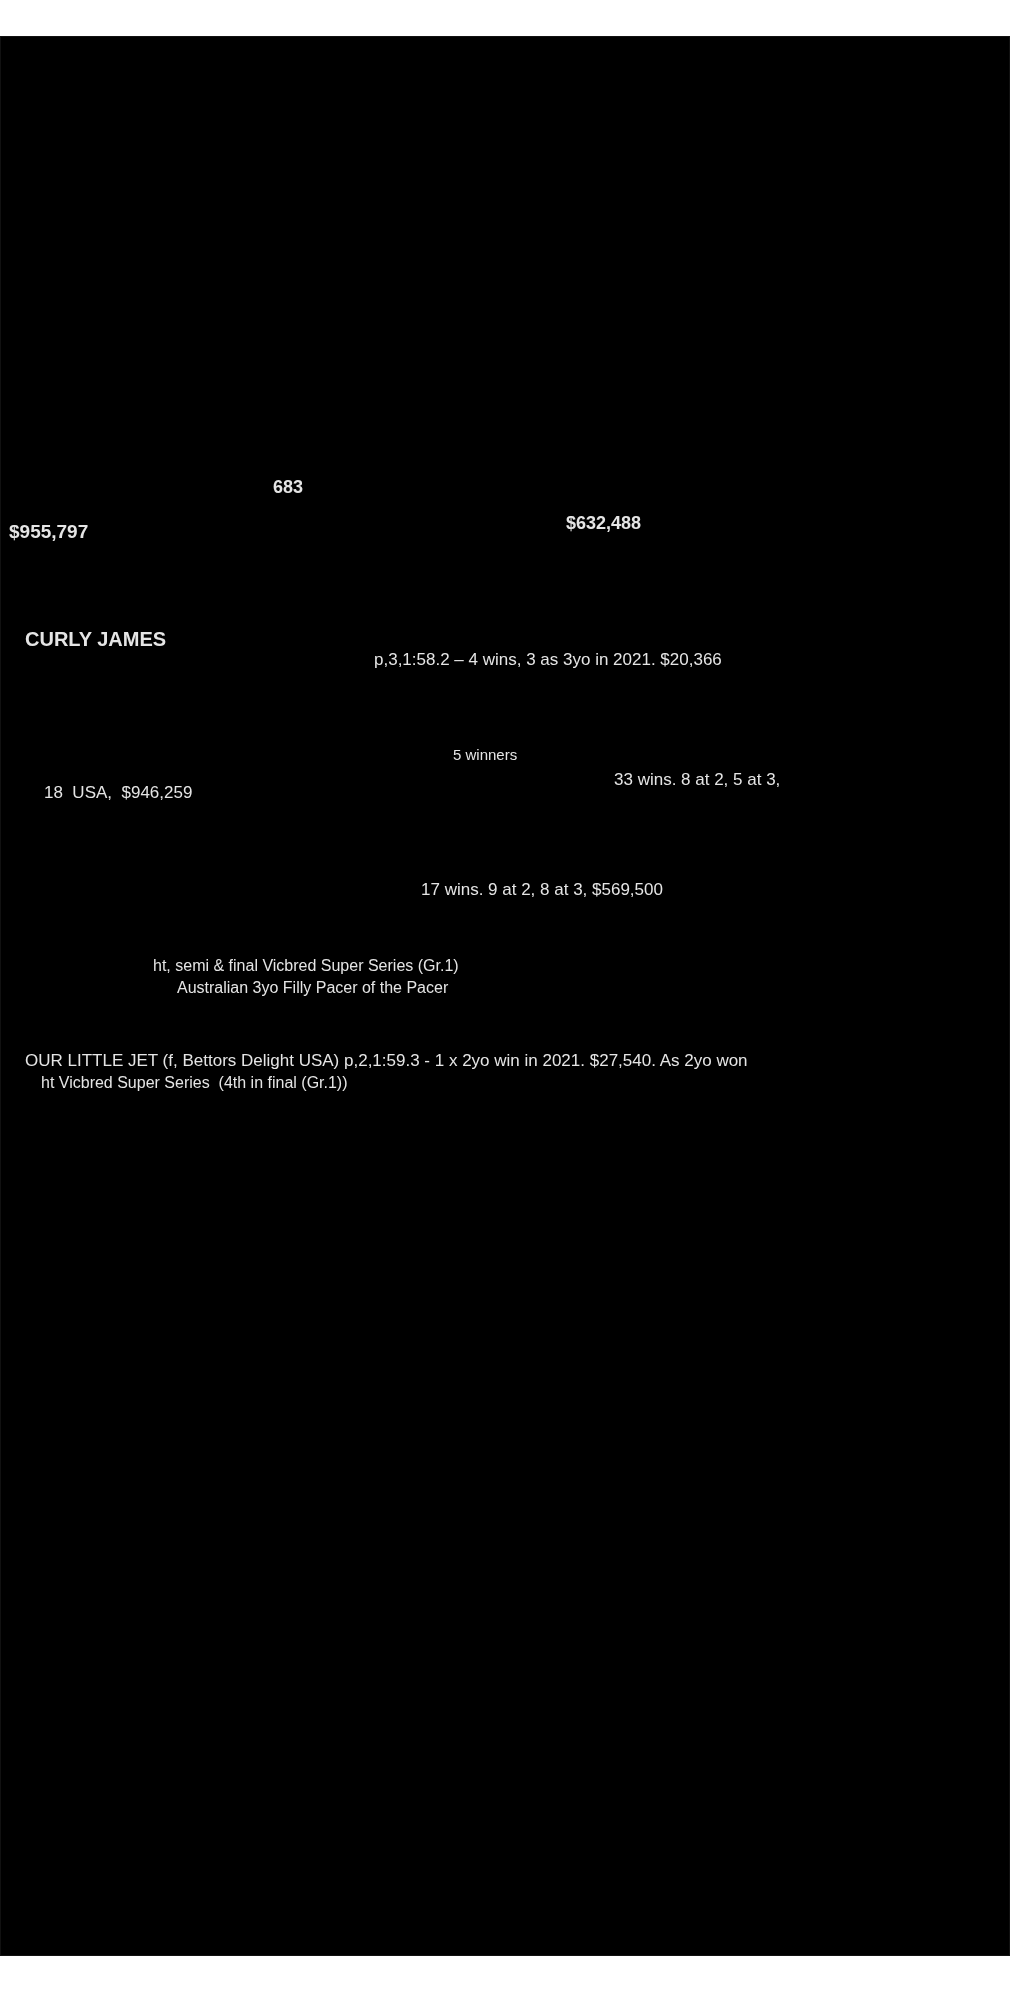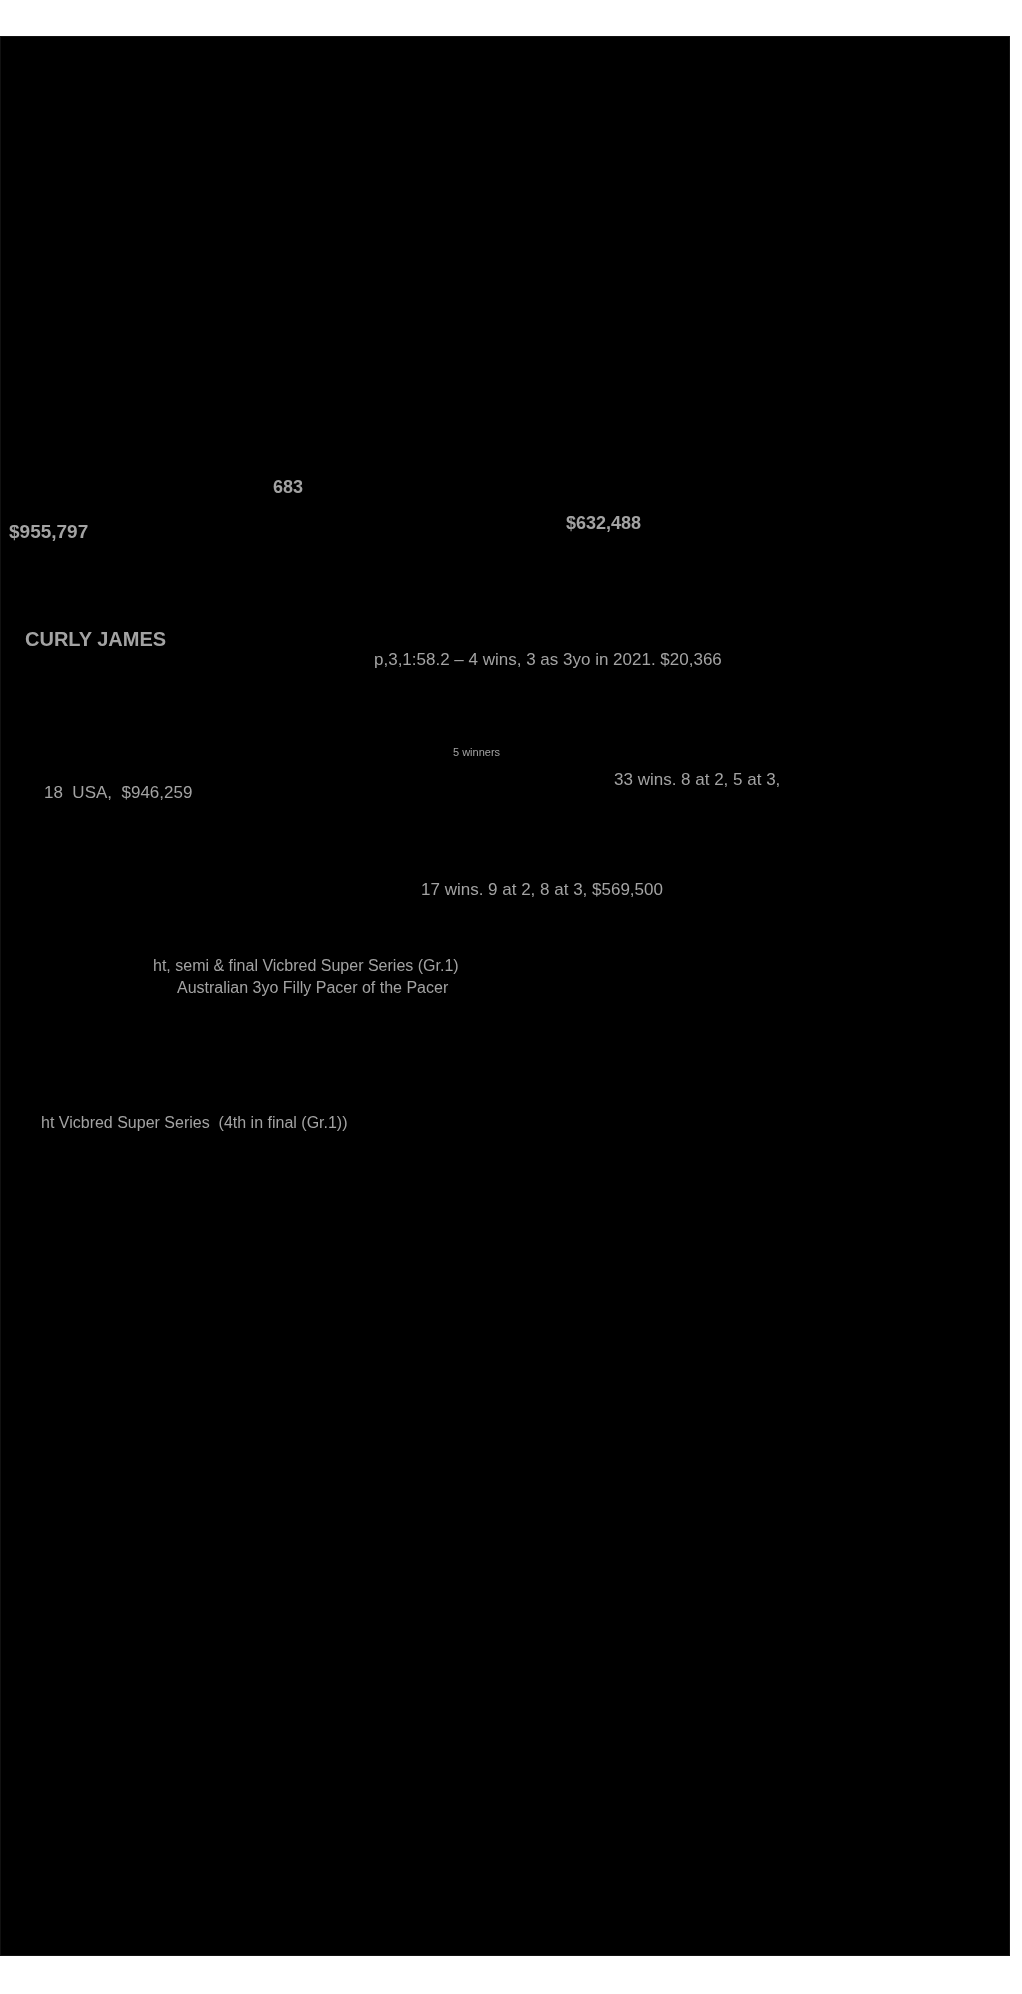--- a/index.html
+++ b/index.html
@@ -22,21 +22,21 @@
     left: 0;
     top: 36px;
     width: 1010px;
     height: 1920px;
     background: #000000;
     border: 1px solid #111111;
     box-sizing: border-box;
   }
   .line {
     position: absolute;
-    color: #a3a3a3;
+    color: #e5e5e5;
     white-space: pre;
     font-family: "Liberation Sans", sans-serif;
     line-height: 1.2;
   }
   .b { font-weight: normal; }
   .t-683 {
     left: 272px; top: 440px;
     font-size: 18px; font-weight: bold;
   }
   .t-955 {
@@ -50,21 +50,21 @@
   .t-curly {
     left: 24px; top: 590px;
     font-size: 20px; font-weight: bold;
   }
   .t-curlyline {
     left: 373px; top: 613px;
     font-size: 17px;
   }
   .t-5winners {
     left: 452px; top: 709px;
-    font-size: 11px;
+    font-size: 15px;
     text-align: right;
   }
   .t-33wins {
     left: 613px; top: 733px;
     font-size: 17px;
     text-align: right;
   }
   .t-18usa {
     left: 43px; top: 746px;
     font-size: 17px;
@@ -82,21 +82,20 @@
     left: 176px; top: 941px;
     font-size: 16px;
   }
   .t-ourlittle {
     left: 24px; top: 1014px;
     font-size: 17px;
   }
   .t-ourlittle2 {
     left: 40px; top: 1036px;
     font-size: 16px;
-    margin-top: 40px;
   }
 </style>
 </head>
 <body>
 
 <div id="page">
   <div id="doc-panel">
 
     <div class="line t-683">683</div>
 
@@ -113,17 +112,18 @@
     <div class="line t-33wins">33 wins. 8 at 2, 5 at 3,</div>
 
     <div class="line t-18usa"><span>18  USA,  </span><span class="b">$946,259</span></div>
 
     <div class="line t-17wins"><span>17 wins. 9 at 2, 8 at 3, </span><span class="b">$569,500</span></div>
 
     <div class="line t-ht1"><span>ht, semi &amp; final Vicbred Super Series </span><span class="b">(Gr.1)</span></div>
 
     <div class="line t-filly">Australian 3yo Filly Pacer of the Pacer</div>
 
+    <div class="line t-ourlittle"><span class="b">OUR LITTLE JET</span><span> (f, Bettors Delight USA) p,2,1:59.3 - </span><span class="b">1 x 2yo win in 2021</span><span>. $27,540. As 2yo won</span></div>
 
     <div class="line t-ourlittle2"><span>ht Vicbred Super Series  (4th in final </span><span class="b">(Gr.1))</span></div>
 
   </div>
 </div>
 
 </body></html>

